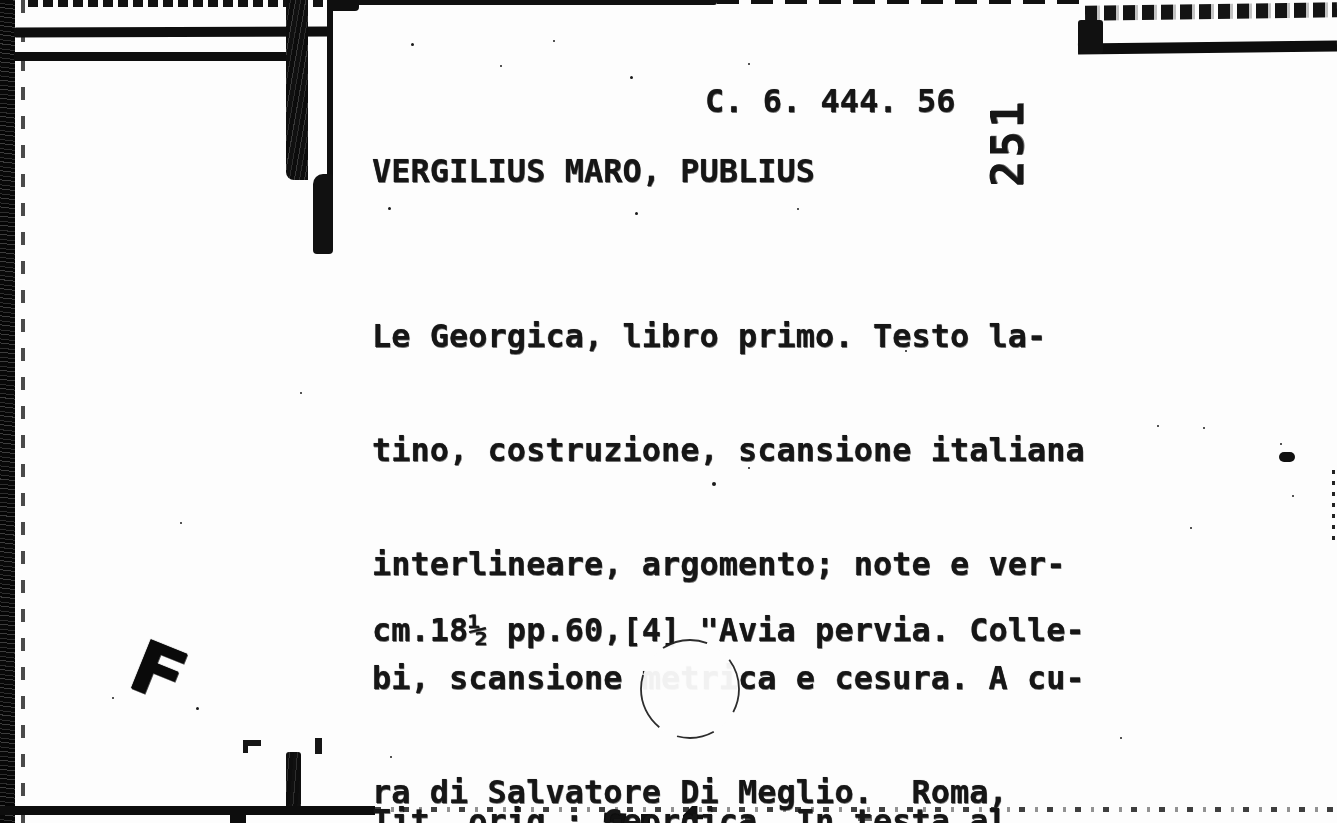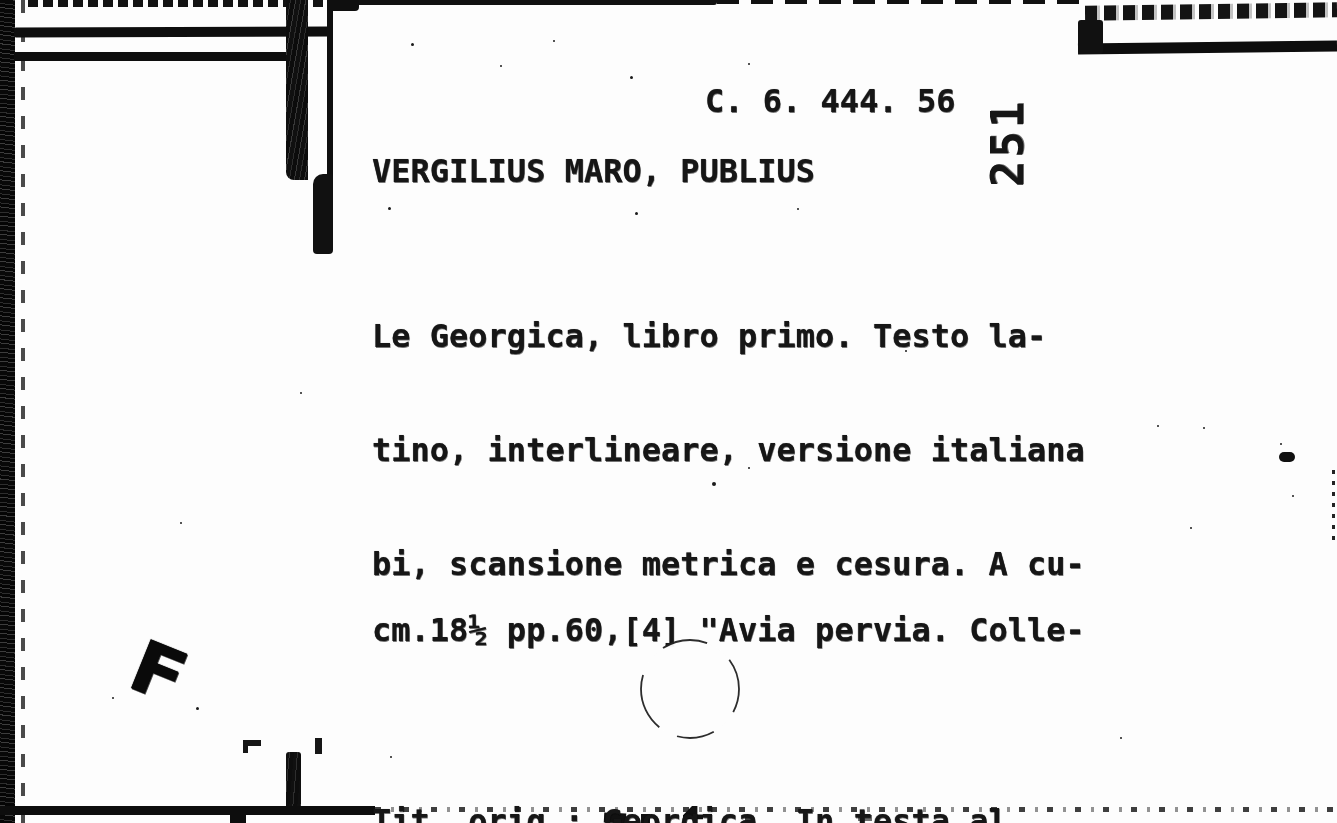--- a/index.html
+++ b/index.html
@@ -110,22 +110,24 @@
   <div class="tblock call">C. 6. 444. 56</div>
 
   <div class="rot251">
     <span>251</span>
   </div>
 
   <div class="tblock heading">VERGILIUS MARO, PUBLIUS</div>
 
   <div class="tblock para-title">
     <div class="tline">Le Georgica, libro primo. Testo la-</div>
-    <div class="tline">tino, interlineare, versione italiana</div>
+    <div class="tline">tino, costruzione, scansione italiana</div>
+    <div class="tline">interlineare, argomento; note e ver-</div>
     <div class="tline">bi, scansione metrica e cesura. A cu-</div>
+    <div class="tline">ra di Salvatore Di Meglio.  Roma,</div>
     
     
   </div>
 
   <div class="tblock para-coll">
     <div class="tline">cm.18½ pp.60,[4] "Avia pervia. Colle-</div>
     
     
   </div>
 

